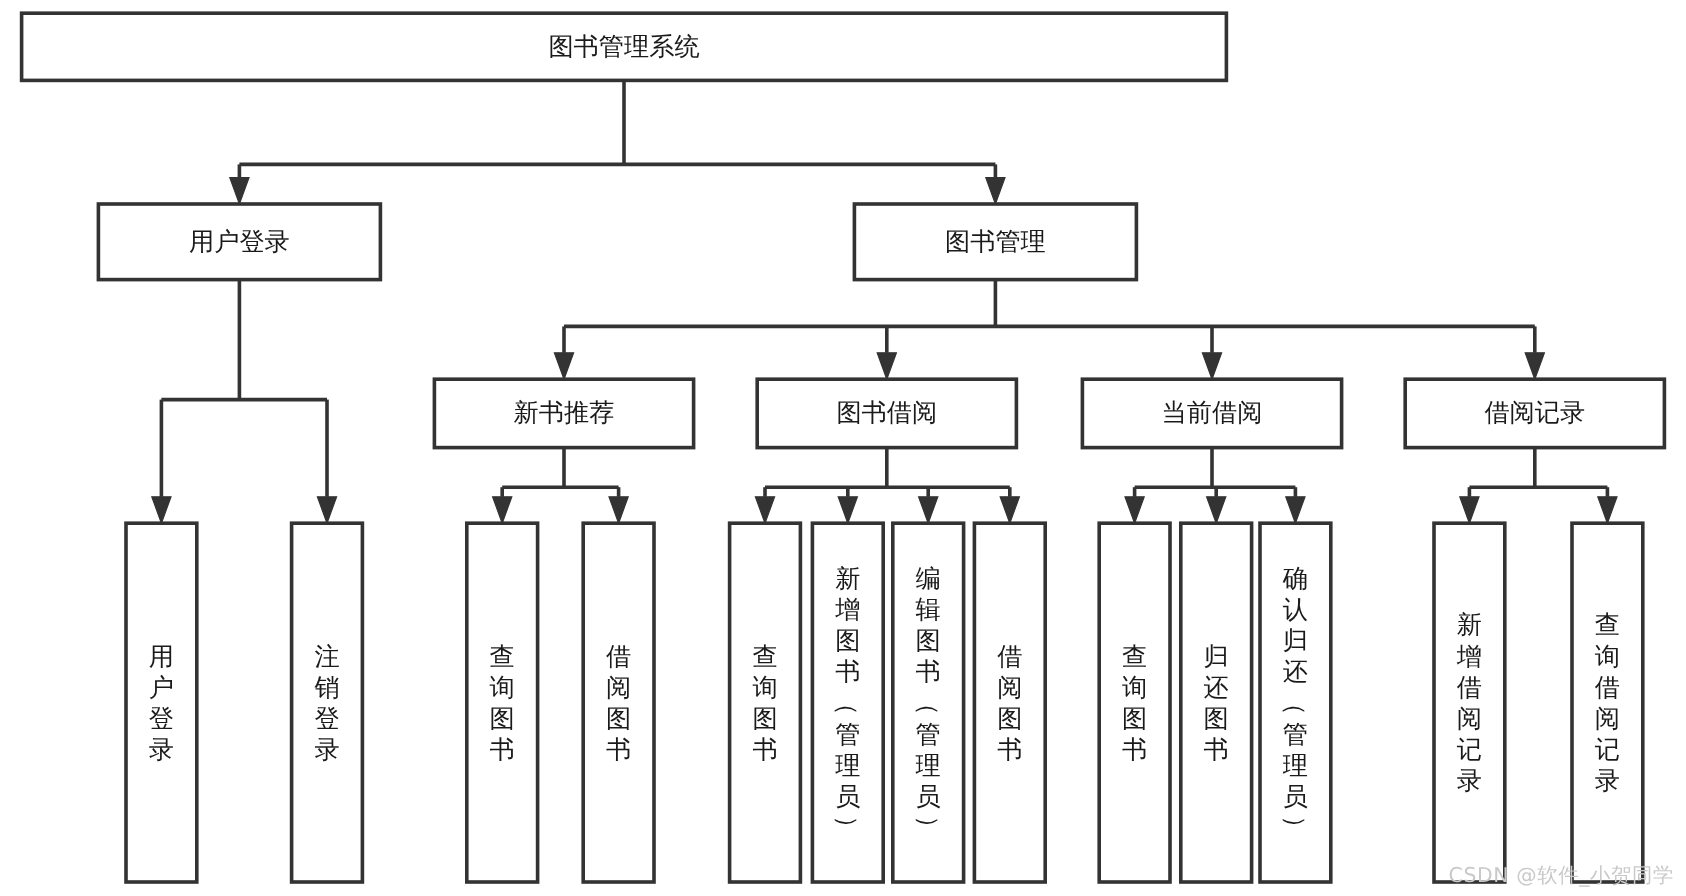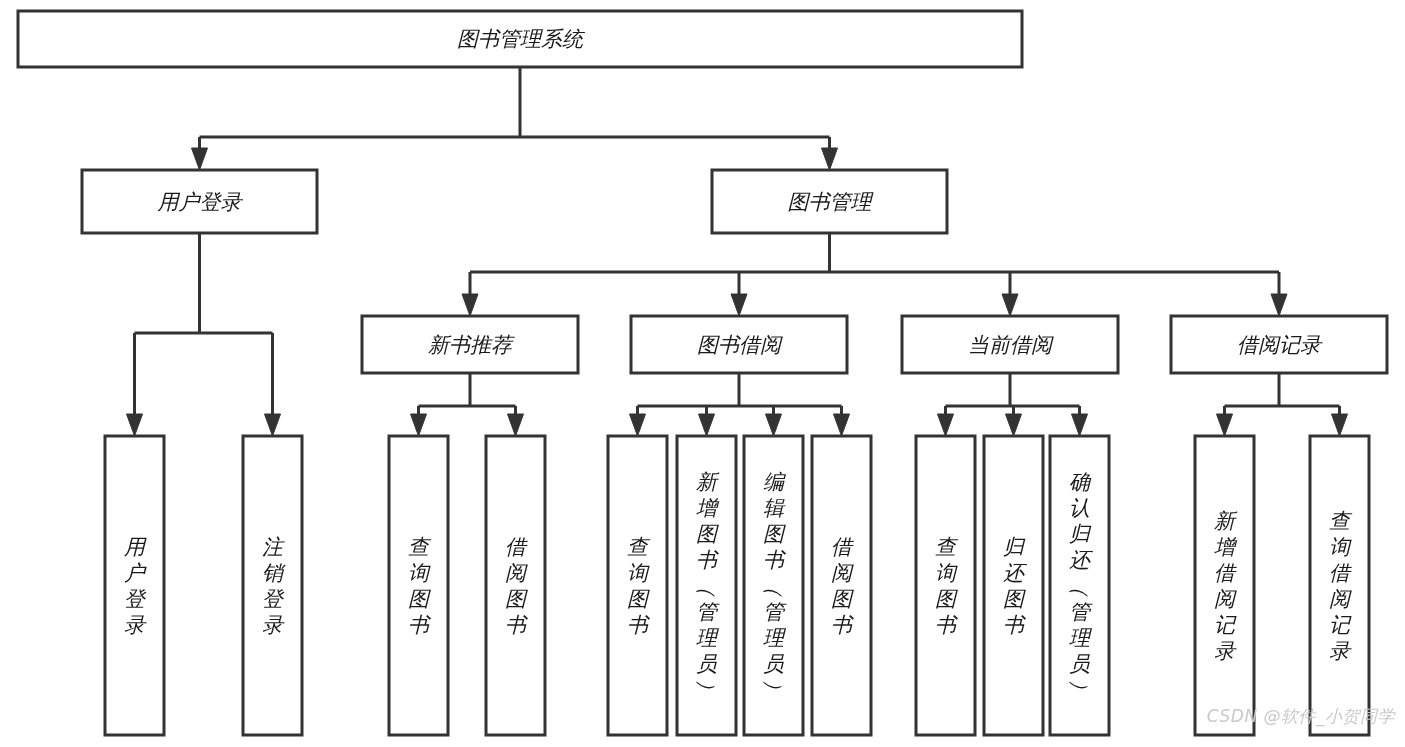--- a/index.html
+++ b/index.html
@@ -2,36 +2,36 @@
 <html><head>
 <meta charset="utf-8">
 <style>
   html,body{margin:0;padding:0;background:#ffffff;}
   body{
     width:1405px;height:747px;
     font-family:"Liberation Sans","DejaVu Sans",sans-serif;
     overflow:hidden;
     position:relative;
   }
-  #diagram-root{position:absolute;left:0;top:0;width:1405px;height:747px;font-style:italic;}
+  #diagram-root{position:absolute;left:0;top:0;width:1405px;height:747px;}
   svg.flow{display:block;width:1405px;height:747px;}
   .node-rect{fill:#ffffff;stroke:#333333;stroke-width:3;}
   .node-label{
     font-family:"DejaVu Sans","Liberation Sans",sans-serif;
     font-size:21px;fill:#1a1a1a;
     dominant-baseline:middle;text-anchor:middle;
   }
   .node-label-vert{
     font-family:"DejaVu Sans","Liberation Sans",sans-serif;
     font-size:21px;fill:#1a1a1a;
   }
   .edge{stroke:#333333;stroke-width:3;fill:none;}
   .watermark{
     position:absolute;
-    right:10px;bottom:19px;
+    right:10px;bottom:6px;
     font-family:"DejaVu Sans","Liberation Sans",sans-serif;
     font-size:17px;
     color:#c9c9c9;
     white-space:nowrap;
     letter-spacing:.5px;
     pointer-events:none;
   }
 </style>
 </head>
 <body>

